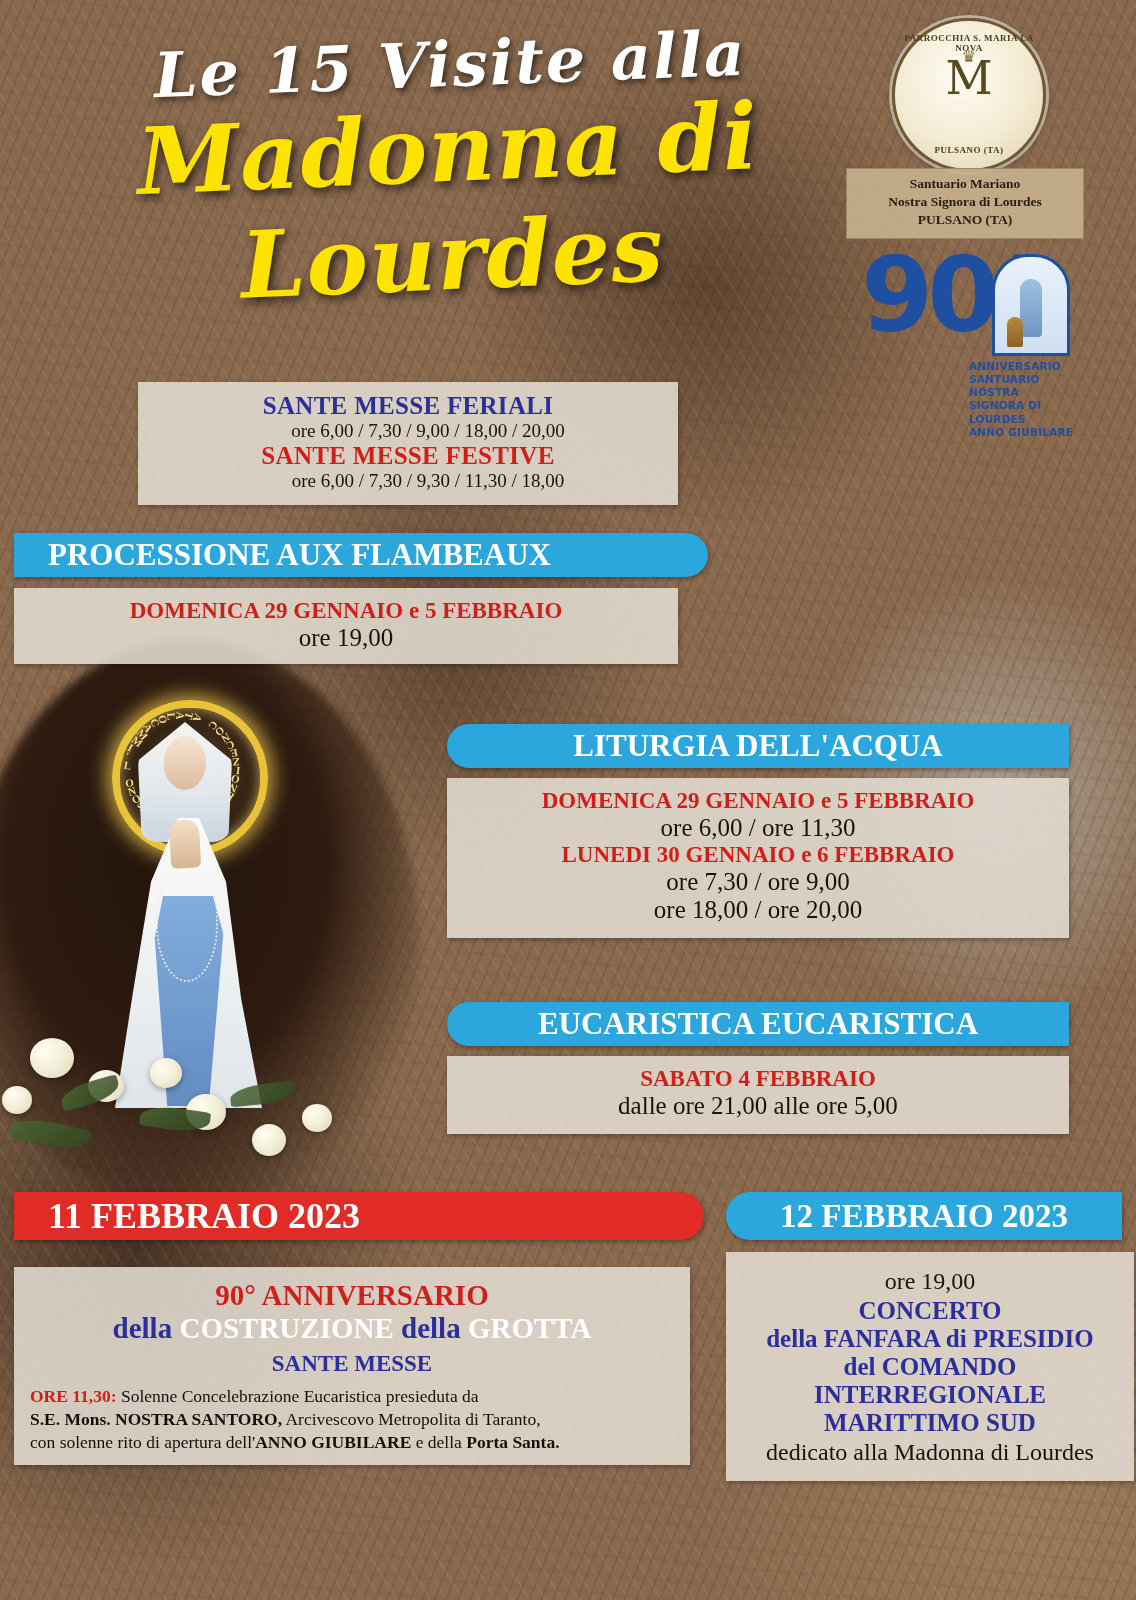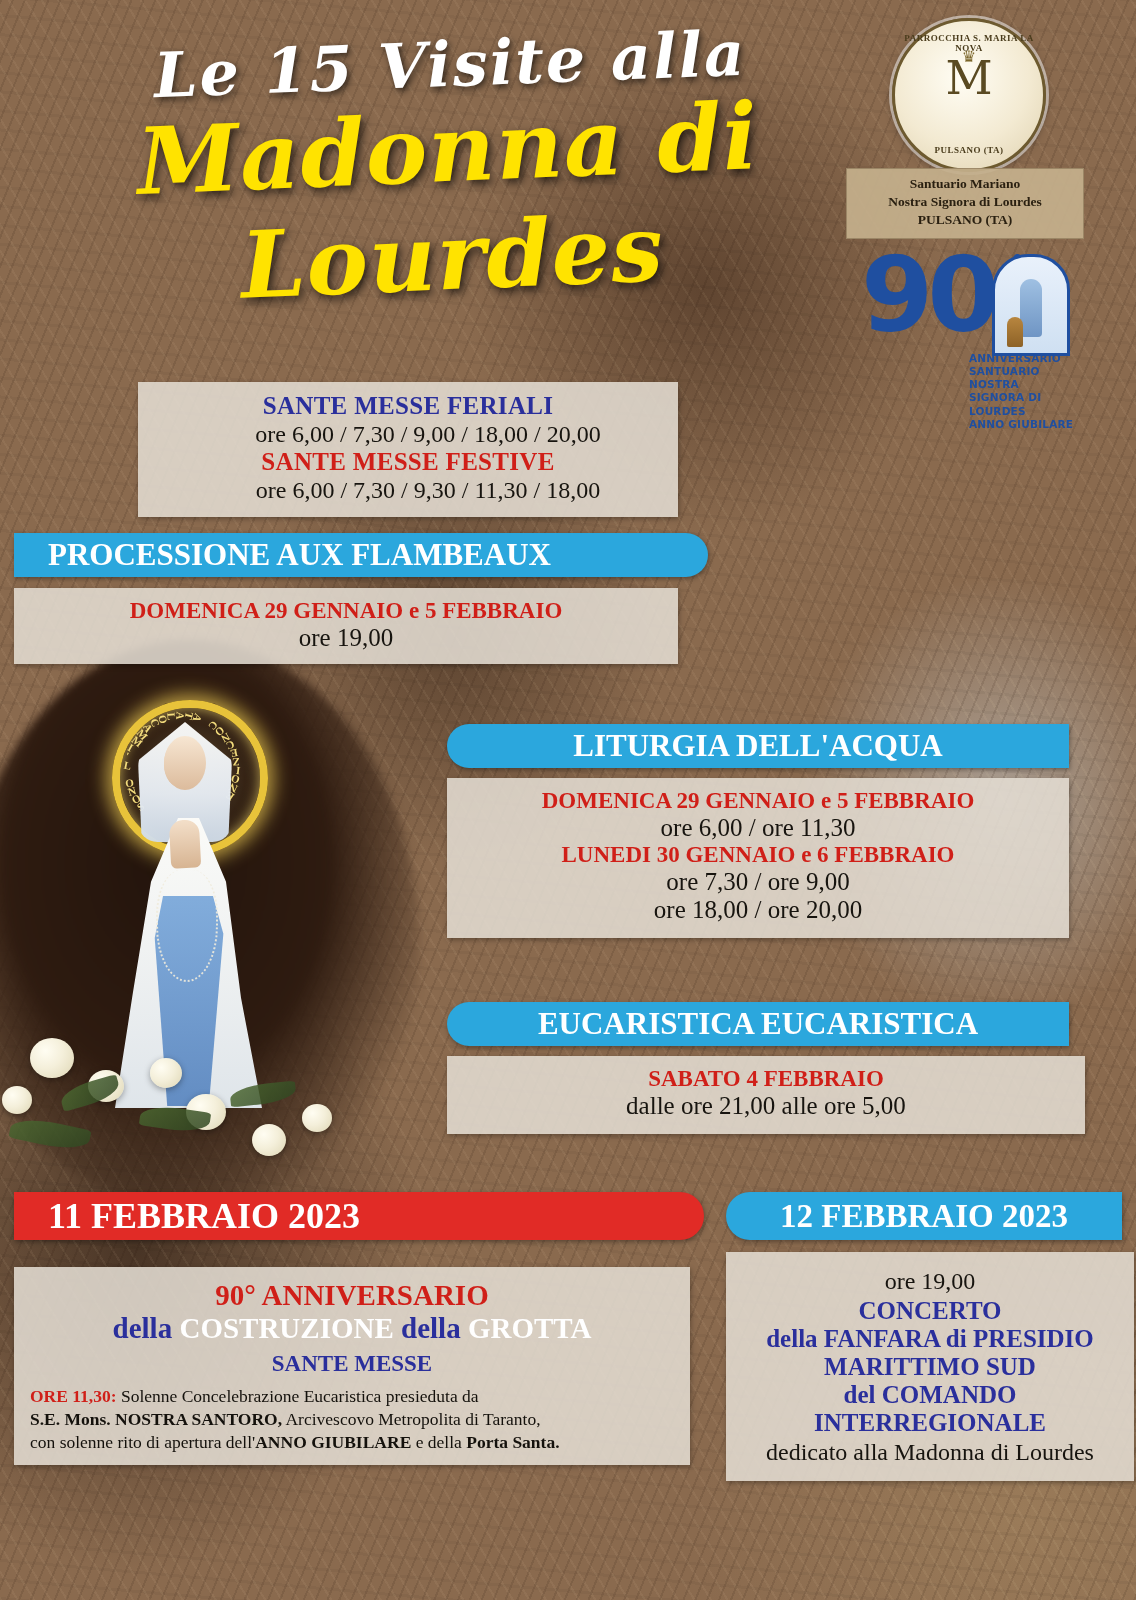--- a/index.html
+++ b/index.html
@@ -176,21 +176,21 @@
     border-radius: 11px 11px 4px 4px;
     background: linear-gradient(180deg,#9fc0e2,#6f95c4);
   }
   .arch-fig2 {
     position: absolute; left: 12px; bottom: 6px;
     width: 16px; height: 30px;
     border-radius: 8px 8px 2px 2px;
     background: linear-gradient(180deg,#b8863f,#8d6227);
   }
   .anniv-text {
-    position: absolute; left: 108px; top: 104px;
+    position: absolute; left: 108px; top: 112px;
     font-family: "DejaVu Sans", sans-serif;
     font-weight: bold;
     font-size: 10.5px;
     color: #1f4fa0;
     line-height: 1.25;
     letter-spacing: .2px;
   }
 
   
   .banner {
@@ -213,35 +213,35 @@
     color: #14110c;
     text-align: center;
   }
   .blue-h { color: #2a2f9c; font-weight: bold; }
   .red-h { color: #d01f18; font-weight: bold; }
   .dark { color: #17140f; }
 
   
   #banner-dates { left: 14px; top: 328px; width: 660px; height: 44px; padding-left: 24px; font-size: 30px; border-radius: 0 22px 22px 0;}
   #panel-messe { left: 138px; top: 382px; width: 540px; padding: 10px 0 12px; }
-  #panel-messe .line { font-size: 24px; line-height: 1.18; padding-left: 40px; }
+  #panel-messe .line { font-size: 19px; line-height: 1.18; padding-left: 40px; }
   #panel-messe .hdr { font-size: 25px; letter-spacing: .3px; }
 
   #banner-processione { left: 14px; top: 533px; width: 660px; height: 44px; padding-left: 34px; font-size: 31px; border-radius: 0 22px 22px 0; }
   #panel-processione { left: 14px; top: 588px; width: 664px; padding: 10px 0 12px; }
   #panel-processione .hdr { font-size: 23px; }
   #panel-processione .line { font-size: 25px; }
 
   #banner-liturgia { left: 447px; top: 724px; width: 622px; height: 44px; font-size: 31px; justify-content: center; border-radius: 22px 0 0 22px; }
   #panel-liturgia { left: 447px; top: 778px; width: 622px; padding: 10px 0 14px; }
   #panel-liturgia .hdr { font-size: 23px; }
   #panel-liturgia .line { font-size: 25px; }
 
   #banner-adorazione { left: 447px; top: 1002px; width: 622px; height: 44px; font-size: 31px; justify-content: center; border-radius: 22px 0 0 22px; }
-  #panel-adorazione { left: 447px; top: 1056px; width: 622px; padding: 10px 8px 14px; }
+  #panel-adorazione { left: 447px; top: 1056px; width: 622px; padding: 10px 0 14px; }
   #panel-adorazione .hdr { font-size: 23px; }
   #panel-adorazione .line { font-size: 25px; }
 
   #banner-feb11 { left: 14px; top: 1192px; width: 656px; height: 48px; padding-left: 34px; font-size: 36px; border-radius: 0 24px 24px 0; }
   #panel-feb11 { left: 14px; top: 1252px; width: 656px; padding: 12px 10px 12px; margin-top: 15px; }
   #panel-feb11 .h1 { font-size: 29px; color: #d01f18; font-weight: bold; }
   #panel-feb11 .h2 { font-size: 29px; font-weight: bold; }
   #panel-feb11 .h2 .b { color: #2a2f9c; }
   #panel-feb11 .h2 .r { color: #ffffff; }
   #panel-feb11 .sm { font-size: 23px; color: #2a2f9c; font-weight: bold; margin-top: 6px;}
@@ -502,18 +502,18 @@
 
   <div class="banner" id="banner-feb12">
     <span class="b-text">12 FEBBRAIO 2023</span>
   </div>
   <div class="panel" id="panel-feb12">
     <div class="line dark">ore 19,00</div>
     <div class="blue">CONCERTO</div>
     <div class="blue">
       <span>della </span><span>FANFARA</span><span> di PRESIDIO</span>
     </div>
+    <div class="blue">del COMANDO INTERREGIONALE</div>
     <div class="blue">MARITTIMO SUD</div>
-    <div class="blue">del COMANDO INTERREGIONALE</div>
     <div class="line dark">dedicato alla Madonna di Lourdes</div>
   </div>
 
 </div>
 
 </body></html>

